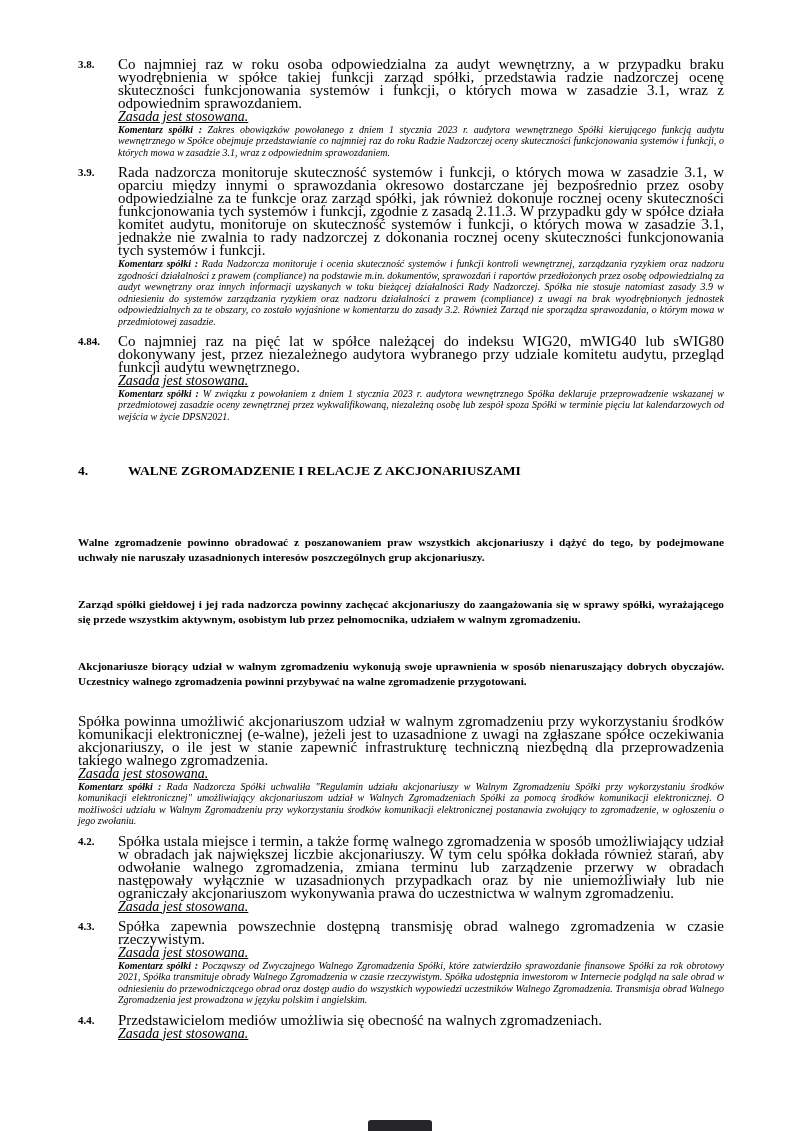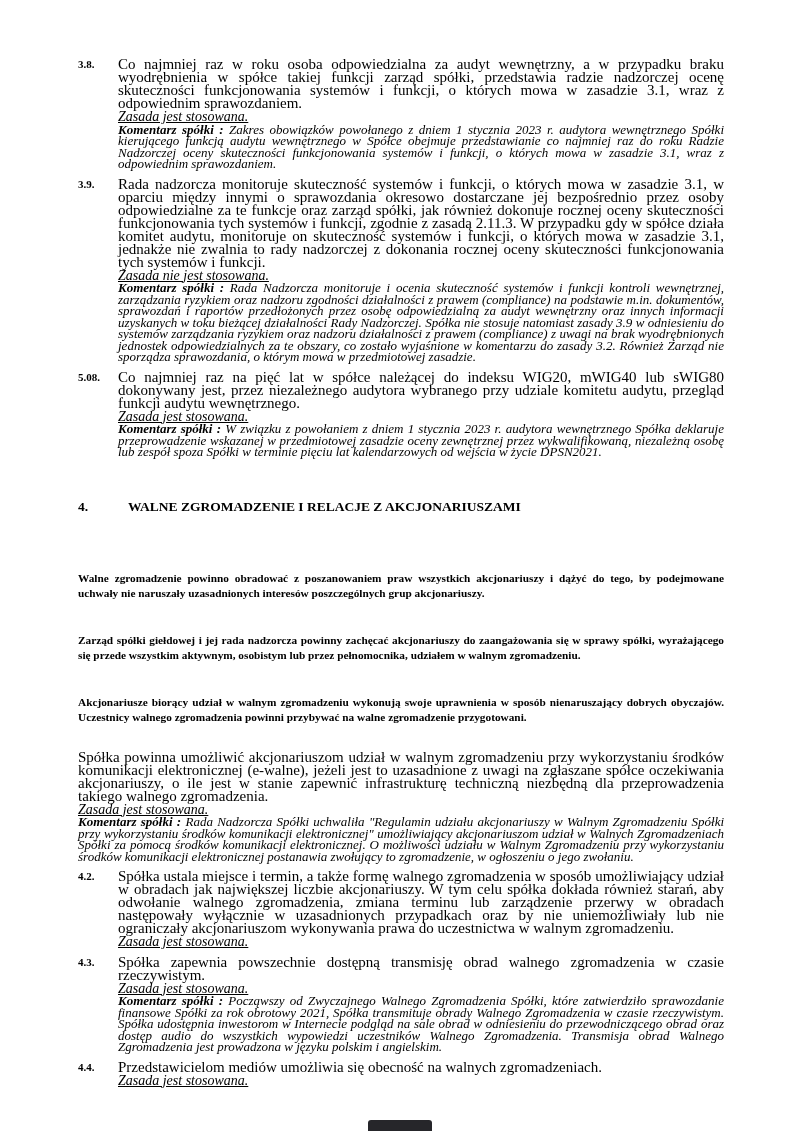--- a/index.html
+++ b/index.html
@@ -32,21 +32,21 @@
   }
   .status {
     margin: 1px 0 0 0;
     font-size: 14px;
     line-height: 11.5px;
     font-style: italic;
     text-decoration: underline;
   }
   .comment {
     margin: 1px 0 0 0;
-    font-size: 13px;
+    font-size: 10px;
     line-height: 11.5px;
     text-align: justify;
     font-style: italic;
   }
   .comment .clabel { font-weight: bold; }
 
   .section-heading {
     display: flex;
     margin-top: 40px;
     margin-bottom: 56px;
@@ -87,27 +87,26 @@
       <p class="text">Co najmniej raz w roku osoba odpowiedzialna za audyt wewnętrzny, a w przypadku braku wyodrębnienia w spółce takiej funkcji zarząd spółki, przedstawia radzie nadzorczej ocenę skuteczności funkcjonowania systemów i funkcji, o których mowa w zasadzie 3.1, wraz z odpowiednim sprawozdaniem.</p>
       <p class="status">Zasada jest stosowana.</p>
       <p class="comment"><span class="clabel">Komentarz spółki :</span> <span class="ctext">Zakres obowiązków powołanego z dniem 1 stycznia 2023 r. audytora wewnętrznego Spółki kierującego funkcją audytu wewnętrznego w Spółce obejmuje przedstawianie co najmniej raz do roku Radzie Nadzorczej oceny skuteczności funkcjonowania systemów i funkcji, o których mowa w zasadzie 3.1, wraz z odpowiednim sprawozdaniem.</span></p>
     </div>
   </section>
 
   <section class="rule">
     <div class="num">3.9.</div>
     <div class="body">
       <p class="text">Rada nadzorcza monitoruje skuteczność systemów i funkcji, o których mowa w zasadzie 3.1, w oparciu między innymi o sprawozdania okresowo dostarczane jej bezpośrednio przez osoby odpowiedzialne za te funkcje oraz zarząd spółki, jak również dokonuje rocznej oceny skuteczności funkcjonowania tych systemów i funkcji, zgodnie z zasadą 2.11.3. W przypadku gdy w spółce działa komitet audytu, monitoruje on skuteczność systemów i funkcji, o których mowa w zasadzie 3.1, jednakże nie zwalnia to rady nadzorczej z dokonania rocznej oceny skuteczności funkcjonowania tych systemów i funkcji.</p>
-      <p class="status">Zasada nie jest stosowana.</p>
       <p class="comment"><span class="clabel">Komentarz spółki :</span> <span class="ctext">Rada Nadzorcza monitoruje i ocenia skuteczność systemów i funkcji kontroli wewnętrznej, zarządzania ryzykiem oraz nadzoru zgodności działalności z prawem (compliance) na podstawie m.in. dokumentów, sprawozdań i raportów przedłożonych przez osobę odpowiedzialną za audyt wewnętrzny oraz innych informacji uzyskanych w toku bieżącej działalności Rady Nadzorczej. Spółka nie stosuje natomiast zasady 3.9 w odniesieniu do systemów zarządzania ryzykiem oraz nadzoru działalności z prawem (compliance) z uwagi na brak wyodrębnionych jednostek odpowiedzialnych za te obszary, co zostało wyjaśnione w komentarzu do zasady 3.2. Również Zarząd nie sporządza sprawozdania, o którym mowa w przedmiotowej zasadzie.</span></p>
     </div>
   </section>
 
   <section class="rule">
-    <div class="num">5.08.</div>
+    <div class="num">4.84.</div>
     <div class="body">
       <p class="text">Co najmniej raz na pięć lat w spółce należącej do indeksu WIG20, mWIG40 lub sWIG80 dokonywany jest, przez niezależnego audytora wybranego przy udziale komitetu audytu, przegląd funkcji audytu wewnętrznego.</p>
       <p class="status">Zasada jest stosowana.</p>
       <p class="comment"><span class="clabel">Komentarz spółki :</span> <span class="ctext">W związku z powołaniem z dniem 1 stycznia 2023 r. audytora wewnętrznego Spółka deklaruje przeprowadzenie wskazanej w przedmiotowej zasadzie oceny zewnętrznej przez wykwalifikowaną, niezależną osobę lub zespół spoza Spółki w terminie pięciu lat kalendarzowych od wejścia w życie DPSN2021.</span></p>
     </div>
   </section>
 
   <div class="section-heading">
     <div class="num">4.</div>
     <div class="title">WALNE ZGROMADZENIE I RELACJE Z AKCJONARIUSZAMI</div>

